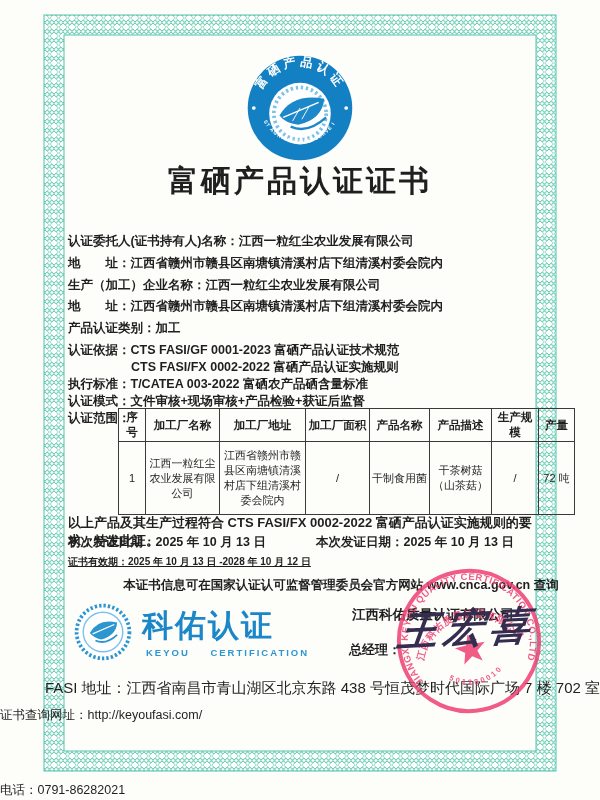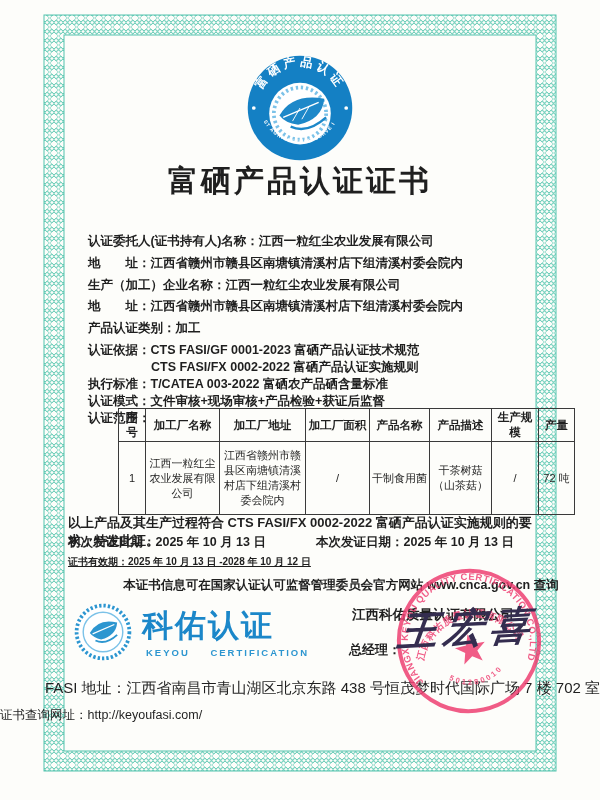--- a/index.html
+++ b/index.html
@@ -5,21 +5,21 @@
   html,body{margin:0;padding:0;}
   .cert{position:relative;width:600px;height:800px;background:#fdfdfa;overflow:hidden;
         font-family:"Liberation Sans",sans-serif;color:#1f1f1f;}
   .frame{position:absolute;left:0;top:0;z-index:0;}
   .layer{position:absolute;z-index:1;}
 
   .title{position:absolute;top:161px;left:0;width:100%;text-align:center;
          font-size:30px;font-weight:900;letter-spacing:3px;z-index:1;}
   .certno{position:absolute;top:204px;right:80px;font-size:14px;font-weight:700;z-index:1;}
 
-  .info{position:absolute;top:233px;left:68px;width:468px;font-size:12.5px;font-weight:700;z-index:1;margin-left:20px;}
+  .info{position:absolute;top:233px;left:68px;width:468px;font-size:12.5px;font-weight:700;z-index:1;}
   .iline{white-space:nowrap;}
   .sp-a{height:21.8px;}
   .sp-b{height:16.9px;}
   .indent{padding-left:63px;}
 
   .table-wrap{position:absolute;top:408px;left:70px;width:456px;z-index:1;}
   table{border-collapse:collapse;width:100%;font-size:11px;table-layout:fixed;margin-left:48px;}
   th,td{border:1px solid #3a3a3a;text-align:center;padding:1px 2px;word-break:break-all;}
   th{height:24px;font-weight:700;font-size:11.5px;}
   td{height:70px;}
@@ -183,15 +183,16 @@
       <text font-size="7.5" font-weight="bold" fill="#ee3e71" letter-spacing="2.5">
         <textPath href="#serP" startOffset="50%" text-anchor="middle">501280010</textPath>
       </text>
     </g>
   </svg>
 
   <div class="fasi">FASI 地址：江西省南昌市青山湖区北京东路 438 号恒茂梦时代国际广场 7 楼 702 室</div>
 
   <div class="qline">
     <span><span>证书查询网址：</span><a href="#">http://keyoufasi.com/</a></span>
+    <span><span>电话：</span><span>0791-86282021</span></span>
   </div>
 
 </div>
 
 </body></html>

